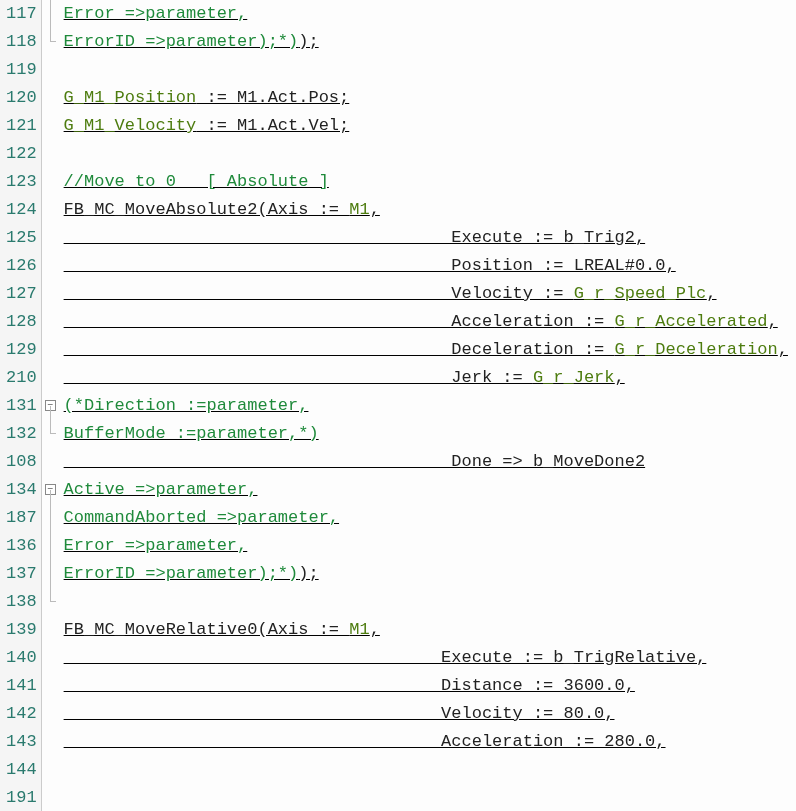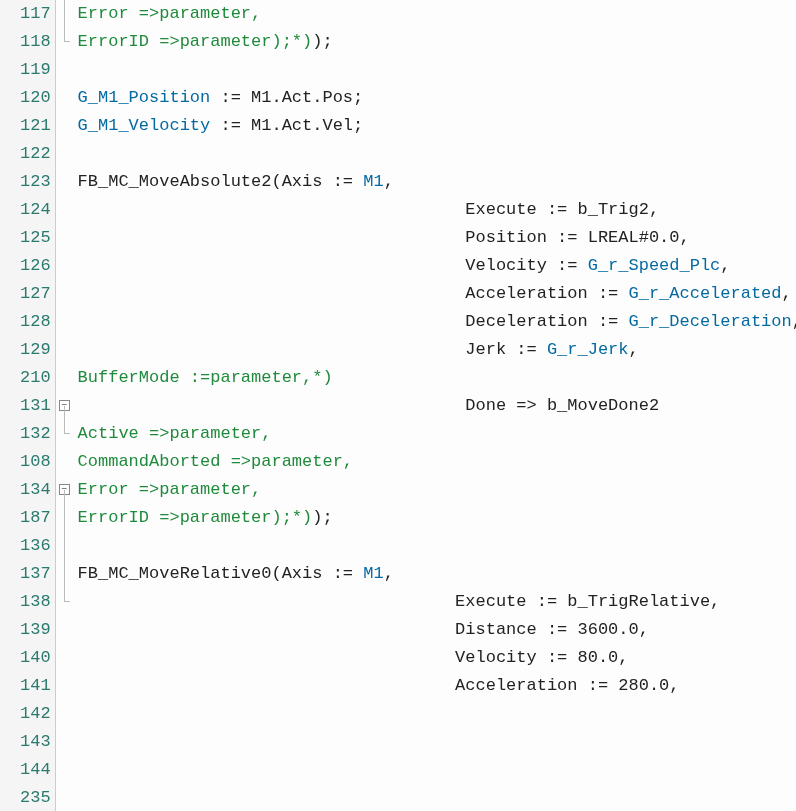--- a/index.html
+++ b/index.html
@@ -20,21 +20,21 @@
     background: #f5f5f5;
     border-right: 1px solid #ccc;
     text-align: right;
     color: #2a7a6e;
     flex-shrink: 0;
     user-select: none;
   }
   .gutter .ln {
     height: 28px;
     line-height: 28px;
-    padding: 0 4px 0 20px;
+    padding: 0 4px 0 6px;
   }
   .foldcol {
     width: 18px;
     flex-shrink: 0;
     position: relative;
   }
   .foldcol .cell {
     height: 28px;
     position: relative;
   }
@@ -66,26 +66,27 @@
     left: 8px;
     top: 0;
     width: 6px;
     height: 14px;
     border-left: 1px solid #bbb;
     border-bottom: 1px solid #bbb;
   }
   .code {
     padding-left: 4px;
     flex: 1;
+    text-decoration: underline;
   }
   .code .line {
     height: 28px;
     line-height: 28px;
   }
-  .k-ident { color: #0369a1; } 
+  .k-ident { color: #4d7c0f; } 
   .k-comm  { color: #1f8a3b; } 
   .k-text  { color: #222; }
 </style>
 </head>
 <body>
 
 <div class="editor">
   <div class="gutter" id="gutter">
       <div class="ln">117</div>
       <div class="ln">118</div>
@@ -108,21 +109,21 @@
       <div class="ln">187</div>
       <div class="ln">136</div>
       <div class="ln">137</div>
       <div class="ln">138</div>
       <div class="ln">139</div>
       <div class="ln">140</div>
       <div class="ln">141</div>
       <div class="ln">142</div>
       <div class="ln">143</div>
       <div class="ln">144</div>
-      <div class="ln">235</div>
+      <div class="ln">191</div>
     </div>
   <div class="foldcol" id="foldcol">
       <div class="cell">
         <div class="foldline"></div>
       </div>
       <div class="cell">
         <div class="foldcorner"></div>
       </div>
       <div class="cell"></div>
       <div class="cell"></div>
@@ -168,27 +169,29 @@
       <div class="cell"></div>
       <div class="cell"></div>
     </div>
   <div class="code" id="code">
       <div class="line"><span class="k-text">                                      </span><span class="k-comm">Error&nbsp;=&gt;parameter,</span></div>
       <div class="line"><span class="k-text">                                      </span><span class="k-comm">ErrorID&nbsp;=&gt;parameter);*)</span><span class="k-text">);</span></div>
       <div class="line"></div>
       <div class="line"><span class="k-ident">G_M1_Position</span><span class="k-text">&nbsp;:=&nbsp;M1.Act.Pos;</span></div>
       <div class="line"><span class="k-ident">G_M1_Velocity</span><span class="k-text">&nbsp;:=&nbsp;M1.Act.Vel;</span></div>
       <div class="line"></div>
+      <div class="line"><span class="k-comm">//Move&nbsp;to&nbsp;0&nbsp;&nbsp;&nbsp;[&nbsp;Absolute&nbsp;]</span></div>
       <div class="line"><span class="k-text">FB_MC_MoveAbsolute2(Axis&nbsp;:=&nbsp;</span><span class="k-ident">M1</span><span class="k-text">,</span></div>
       <div class="line"><span class="k-text">&nbsp;&nbsp;&nbsp;&nbsp;&nbsp;&nbsp;&nbsp;&nbsp;&nbsp;&nbsp;&nbsp;&nbsp;&nbsp;&nbsp;&nbsp;&nbsp;&nbsp;&nbsp;&nbsp;&nbsp;&nbsp;&nbsp;&nbsp;&nbsp;&nbsp;&nbsp;&nbsp;&nbsp;&nbsp;&nbsp;&nbsp;&nbsp;&nbsp;&nbsp;&nbsp;&nbsp;&nbsp;&nbsp;Execute&nbsp;:=&nbsp;b_Trig2,</span></div>
       <div class="line"><span class="k-text">&nbsp;&nbsp;&nbsp;&nbsp;&nbsp;&nbsp;&nbsp;&nbsp;&nbsp;&nbsp;&nbsp;&nbsp;&nbsp;&nbsp;&nbsp;&nbsp;&nbsp;&nbsp;&nbsp;&nbsp;&nbsp;&nbsp;&nbsp;&nbsp;&nbsp;&nbsp;&nbsp;&nbsp;&nbsp;&nbsp;&nbsp;&nbsp;&nbsp;&nbsp;&nbsp;&nbsp;&nbsp;&nbsp;Position&nbsp;:=&nbsp;LREAL#0.0,</span></div>
       <div class="line"><span class="k-text">&nbsp;&nbsp;&nbsp;&nbsp;&nbsp;&nbsp;&nbsp;&nbsp;&nbsp;&nbsp;&nbsp;&nbsp;&nbsp;&nbsp;&nbsp;&nbsp;&nbsp;&nbsp;&nbsp;&nbsp;&nbsp;&nbsp;&nbsp;&nbsp;&nbsp;&nbsp;&nbsp;&nbsp;&nbsp;&nbsp;&nbsp;&nbsp;&nbsp;&nbsp;&nbsp;&nbsp;&nbsp;&nbsp;Velocity&nbsp;:=&nbsp;</span><span class="k-ident">G_r_Speed_Plc</span><span class="k-text">,</span></div>
       <div class="line"><span class="k-text">&nbsp;&nbsp;&nbsp;&nbsp;&nbsp;&nbsp;&nbsp;&nbsp;&nbsp;&nbsp;&nbsp;&nbsp;&nbsp;&nbsp;&nbsp;&nbsp;&nbsp;&nbsp;&nbsp;&nbsp;&nbsp;&nbsp;&nbsp;&nbsp;&nbsp;&nbsp;&nbsp;&nbsp;&nbsp;&nbsp;&nbsp;&nbsp;&nbsp;&nbsp;&nbsp;&nbsp;&nbsp;&nbsp;Acceleration&nbsp;:=&nbsp;</span><span class="k-ident">G_r_Accelerated</span><span class="k-text">,</span></div>
       <div class="line"><span class="k-text">&nbsp;&nbsp;&nbsp;&nbsp;&nbsp;&nbsp;&nbsp;&nbsp;&nbsp;&nbsp;&nbsp;&nbsp;&nbsp;&nbsp;&nbsp;&nbsp;&nbsp;&nbsp;&nbsp;&nbsp;&nbsp;&nbsp;&nbsp;&nbsp;&nbsp;&nbsp;&nbsp;&nbsp;&nbsp;&nbsp;&nbsp;&nbsp;&nbsp;&nbsp;&nbsp;&nbsp;&nbsp;&nbsp;Deceleration&nbsp;:=&nbsp;</span><span class="k-ident">G_r_Deceleration</span><span class="k-text">,</span></div>
       <div class="line"><span class="k-text">&nbsp;&nbsp;&nbsp;&nbsp;&nbsp;&nbsp;&nbsp;&nbsp;&nbsp;&nbsp;&nbsp;&nbsp;&nbsp;&nbsp;&nbsp;&nbsp;&nbsp;&nbsp;&nbsp;&nbsp;&nbsp;&nbsp;&nbsp;&nbsp;&nbsp;&nbsp;&nbsp;&nbsp;&nbsp;&nbsp;&nbsp;&nbsp;&nbsp;&nbsp;&nbsp;&nbsp;&nbsp;&nbsp;Jerk&nbsp;:=&nbsp;</span><span class="k-ident">G_r_Jerk</span><span class="k-text">,</span></div>
+      <div class="line"><span class="k-text">                                      </span><span class="k-comm">(*Direction&nbsp;:=parameter,</span></div>
       <div class="line"><span class="k-text">                                      </span><span class="k-comm">BufferMode&nbsp;:=parameter,*)</span></div>
       <div class="line"><span class="k-text">&nbsp;&nbsp;&nbsp;&nbsp;&nbsp;&nbsp;&nbsp;&nbsp;&nbsp;&nbsp;&nbsp;&nbsp;&nbsp;&nbsp;&nbsp;&nbsp;&nbsp;&nbsp;&nbsp;&nbsp;&nbsp;&nbsp;&nbsp;&nbsp;&nbsp;&nbsp;&nbsp;&nbsp;&nbsp;&nbsp;&nbsp;&nbsp;&nbsp;&nbsp;&nbsp;&nbsp;&nbsp;&nbsp;Done&nbsp;=&gt;&nbsp;b_MoveDone2</span></div>
       <div class="line"><span class="k-text">                                      </span><span class="k-comm">Active&nbsp;=&gt;parameter,</span></div>
       <div class="line"><span class="k-text">                                      </span><span class="k-comm">CommandAborted&nbsp;=&gt;parameter,</span></div>
       <div class="line"><span class="k-text">                                      </span><span class="k-comm">Error&nbsp;=&gt;parameter,</span></div>
       <div class="line"><span class="k-text">                                      </span><span class="k-comm">ErrorID&nbsp;=&gt;parameter);*)</span><span class="k-text">);</span></div>
       <div class="line"></div>
       <div class="line"><span class="k-text">FB_MC_MoveRelative0(Axis&nbsp;:=&nbsp;</span><span class="k-ident">M1</span><span class="k-text">,</span></div>
       <div class="line"><span class="k-text">&nbsp;&nbsp;&nbsp;&nbsp;&nbsp;&nbsp;&nbsp;&nbsp;&nbsp;&nbsp;&nbsp;&nbsp;&nbsp;&nbsp;&nbsp;&nbsp;&nbsp;&nbsp;&nbsp;&nbsp;&nbsp;&nbsp;&nbsp;&nbsp;&nbsp;&nbsp;&nbsp;&nbsp;&nbsp;&nbsp;&nbsp;&nbsp;&nbsp;&nbsp;&nbsp;&nbsp;&nbsp;Execute&nbsp;:=&nbsp;b_TrigRelative,</span></div>
       <div class="line"><span class="k-text">&nbsp;&nbsp;&nbsp;&nbsp;&nbsp;&nbsp;&nbsp;&nbsp;&nbsp;&nbsp;&nbsp;&nbsp;&nbsp;&nbsp;&nbsp;&nbsp;&nbsp;&nbsp;&nbsp;&nbsp;&nbsp;&nbsp;&nbsp;&nbsp;&nbsp;&nbsp;&nbsp;&nbsp;&nbsp;&nbsp;&nbsp;&nbsp;&nbsp;&nbsp;&nbsp;&nbsp;&nbsp;Distance&nbsp;:=&nbsp;3600.0,</span></div>

